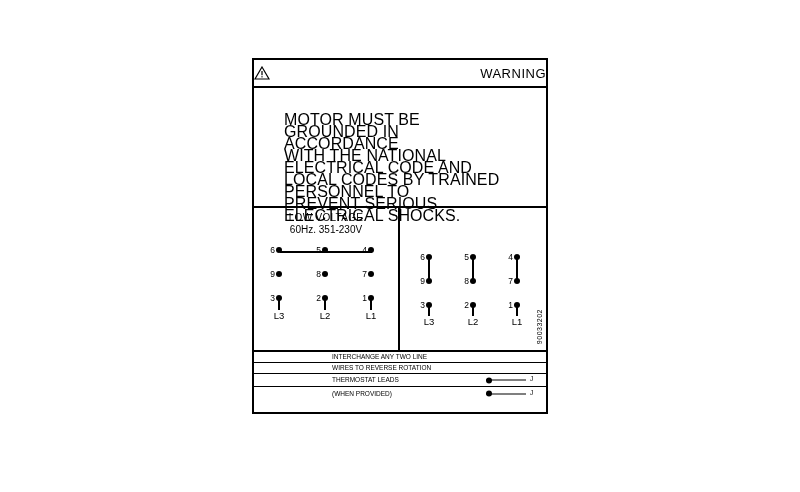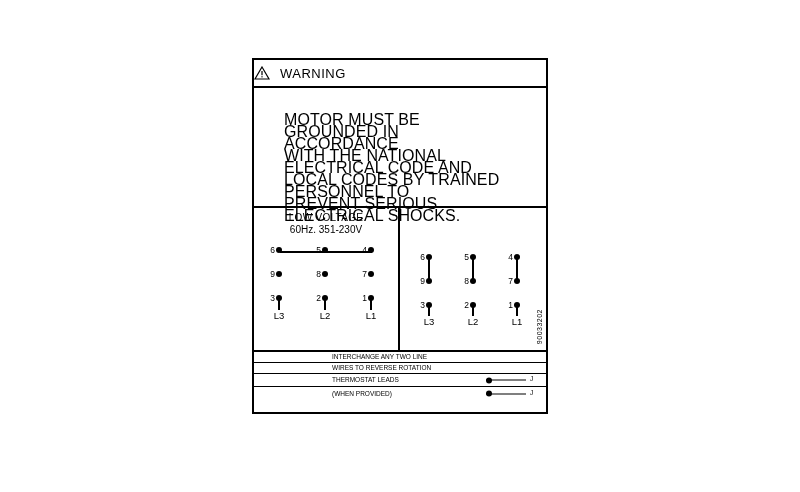--- a/index.html
+++ b/index.html
@@ -25,21 +25,21 @@
     box-sizing: border-box;
     background: #fff;
   }
 
   
   .warn-head {
     height: 26px;
     border-bottom: 2px solid #000;
     display: flex;
     align-items: center;
-    justify-content: flex-start;
+    justify-content: space-between;
     gap: 10px;
   }
   .warn-tri {
     width: 16px;
     height: 14px;
     position: relative;
   }
   .warn-tri svg { display: block; }
   .warn-title {
     font-size: 13px;

